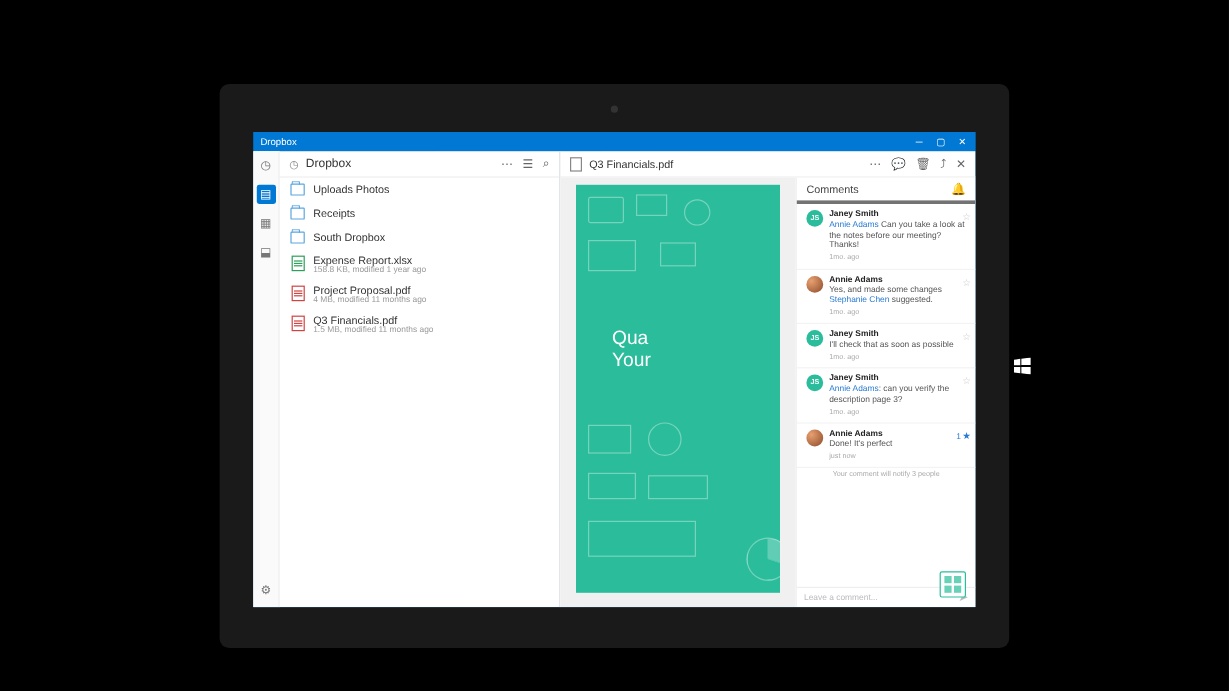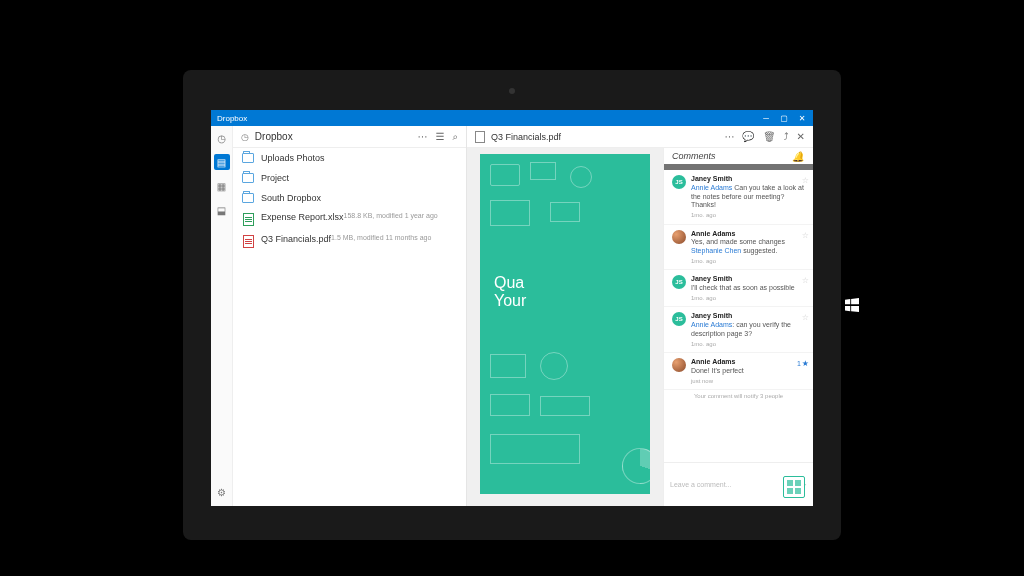--- a/index.html
+++ b/index.html
@@ -36,66 +36,66 @@
 .cam-folder { border-color: #c97ec9; }
 .cam-folder::before { border-color: #c97ec9; }
 .folder .fname, .file .fname { font-size: 9px; color: #333; }
 .file .meta { font-size: 7px; color: #999; }
 .file-icon { width: 11px; height: 13px; border: 1px solid #aaa; position: relative; }
 .file-icon.xlsx { border-color: #2e9e5b; }
 .file-icon.xlsx::after { content:""; position:absolute; left:1px; top:3px; width:7px; height:1px; background:#2e9e5b; box-shadow: 0 2px 0 #2e9e5b, 0 4px 0 #2e9e5b; }
 .file-icon.pdf { border-color: #d14343; }
 .file-icon.pdf::after { content:""; position:absolute; left:1px; top:3px; width:7px; height:1px; background:#d14343; box-shadow: 0 2px 0 #d14343, 0 4px 0 #d14343; }
 .thumb { width: 14px; height: 11px; background: linear-gradient(180deg,#e8b46a 40%,#2c1a0d 40%); border-radius: 1px; }
-.file .finfo { display: flex; flex-direction: row; }
+.file .finfo { display: flex; flex-direction: column; }
 
 .right-pane { flex: 1; background: #fff; display: flex; flex-direction: column; border-left: 1px solid #e5e5e5; }
 .rp-header { height: 22px; display: flex; align-items: center; padding: 0 8px; border-bottom: 1px solid #eee; gap: 6px; }
 .rp-doc-icon { width: 10px; height: 12px; border: 1px solid #888; }
 .rp-title { font-size: 9px; color: #333; }
 .rp-acts { margin-left: auto; display: flex; gap: 8px; color: #666; font-size: 10px; align-items: center; }
 .rp-acts span { cursor: pointer; }
 
 .rp-body { flex: 1; display: flex; overflow: hidden; }
 .doc-view { flex: 1; background: #f0f0f0; display: flex; justify-content: center; align-items: flex-start; padding: 6px 0; overflow: hidden; }
 .doc-page { width: 170px; height: 340px; background: #2bbd9b; position: relative; overflow: hidden; }
 .doc-overlay { position: absolute; inset: 0; }
-.doc-txt { position: absolute; left: 14px; top: 120px; color: #fff; font-size: 16px; font-weight: 300; line-height: 1.1; }
+.doc-txt { position: absolute; left: 30px; top: 120px; color: #fff; font-size: 16px; font-weight: 300; line-height: 1.1; }
 .shape { position: absolute; border: 1px solid rgba(255,255,255,0.35); }
 .s1 { left: 10px; top: 10px; width: 30px; height: 22px; border-radius: 2px; }
 .s2 { left: 50px; top: 8px; width: 26px; height: 18px; }
 .s3 { left: 90px; top: 12px; width: 22px; height: 22px; border-radius: 50%; }
 .s4 { left: 10px; top: 46px; width: 40px; height: 26px; }
 .s5 { left: 70px; top: 48px; width: 30px; height: 20px; }
 .s6 { left: 10px; top: 200px; width: 36px; height: 24px; }
 .s7 { left: 60px; top: 198px; width: 28px; height: 28px; border-radius: 50%; }
 .s8 { left: 10px; top: 240px; width: 40px; height: 22px; }
 .s9 { left: 60px; top: 242px; width: 50px; height: 20px; }
 .s10 { left: 10px; top: 280px; width: 90px; height: 30px; }
 .pie { position:absolute; right: -8px; bottom: 10px; width: 36px; height:36px; border-radius:50%; border: 1px solid rgba(255,255,255,0.35); background: conic-gradient(rgba(255,255,255,0.25) 0 30%, transparent 30%); }
 
 .comments { width: 150px; background: #fff; border-left: 1px solid #eee; display: flex; flex-direction: column; }
-.c-head { height: 22px; display: flex; align-items: center; padding: 0 8px; border-bottom: 6px solid #737373; font-style: italic; }
+.c-head { height: 22px; display: flex; align-items: center; padding: 0 8px; border-bottom: 3px solid #737373; }
 .c-head-title { font-size: 9px; color: #444; }
 .c-bell { margin-left: auto; color: #6aa0e8; font-size: 10px; cursor: pointer; }
 .c-list { flex: 1; overflow: auto; }
 .comment { padding: 5px 8px 4px 8px; border-bottom: 1px solid #f3f3f3; display: flex; gap: 5px; position: relative; }
 .avatar { width: 14px; height: 14px; border-radius: 50%; flex-shrink: 0; display: flex; align-items: center; justify-content: center; font-size: 6px; font-weight: 600; color: #fff; }
 .avatar.js { background: #2bbd9b; }
 .avatar.aa { background-image: radial-gradient(circle at 30% 30%, #e8a070, #8b4a2a); }
 .c-body { flex: 1; font-size: 7px; line-height: 1.25; }
 .c-author { font-weight: 600; color: #222; display: block; }
 .c-text { color: #555; }
 .c-mention { color: #2a7bd4; }
 .c-time { color: #aaa; font-size: 6px; margin-top: 2px; display: block; }
 .c-star { position: absolute; right: 4px; top: 6px; color: #ccc; font-size: 8px; cursor: pointer; }
 .c-star.on { color: #2a7bd4; }
 .c-star .cnt { font-size: 7px; margin-right: 1px; }
 .c-notify { text-align: center; font-size: 6px; color: #aaa; padding: 3px 0; }
-.c-input { border-top: 1px solid #eee; display: flex; align-items: center; padding: 16px 6px; gap: 4px; }
+.c-input { border-top: 1px solid #eee; display: flex; align-items: center; padding: 2px 6px; gap: 4px; }
 .c-input input { flex: 1; border: none; outline: none; font-size: 7px; color: #2a7bd4; }
 .c-input input::placeholder { color: #bbb; }
 .c-send { color: #bbb; font-size: 10px; cursor: pointer; }
 
 .grid-btn { position: absolute; right: 8px; bottom: 8px; width: 22px; height: 22px; border: 1px solid #2bbd9b; border-radius: 2px; display:grid; grid-template-columns: 1fr 1fr; grid-template-rows: 1fr 1fr; gap:2px; padding:3px; background:#fff; cursor:pointer; }
 .grid-btn div { background: #2bbd9b; opacity:0.7; }
 </style>
 </head>
 <body>
 
@@ -143,36 +143,45 @@
             <div class="folder">
               <div class="ficon">
                   <div class="folder-icon"></div>
                 </div>
               <div class="fname">Uploads Photos</div>
             </div>
             <div class="folder">
               <div class="ficon">
                   <div class="folder-icon"></div>
                 </div>
-              <div class="fname">Project</div>
+              <div class="fname">Receipts</div>
             </div>
             <div class="folder">
               <div class="ficon">
                   <div class="folder-icon"></div>
                 </div>
               <div class="fname">South Dropbox</div>
             </div>
 
             <div class="file">
               <div class="ficon">
                   <div class="file-icon xlsx"></div>
                 </div>
               <div class="finfo">
                 <div class="fname">Expense Report.xlsx</div>
                 <div class="meta">158.8 KB, modified 1 year ago</div>
+              </div>
+            </div>
+            <div class="file">
+              <div class="ficon">
+                  <div class="file-icon pdf"></div>
+                </div>
+              <div class="finfo">
+                <div class="fname">Project Proposal.pdf</div>
+                <div class="meta">4 MB, modified 11 months ago</div>
               </div>
             </div>
             <div class="file">
               <div class="ficon">
                   <div class="file-icon pdf"></div>
                 </div>
               <div class="finfo">
                 <div class="fname">Q3 Financials.pdf</div>
                 <div class="meta">1.5 MB, modified 11 months ago</div>
               </div>

